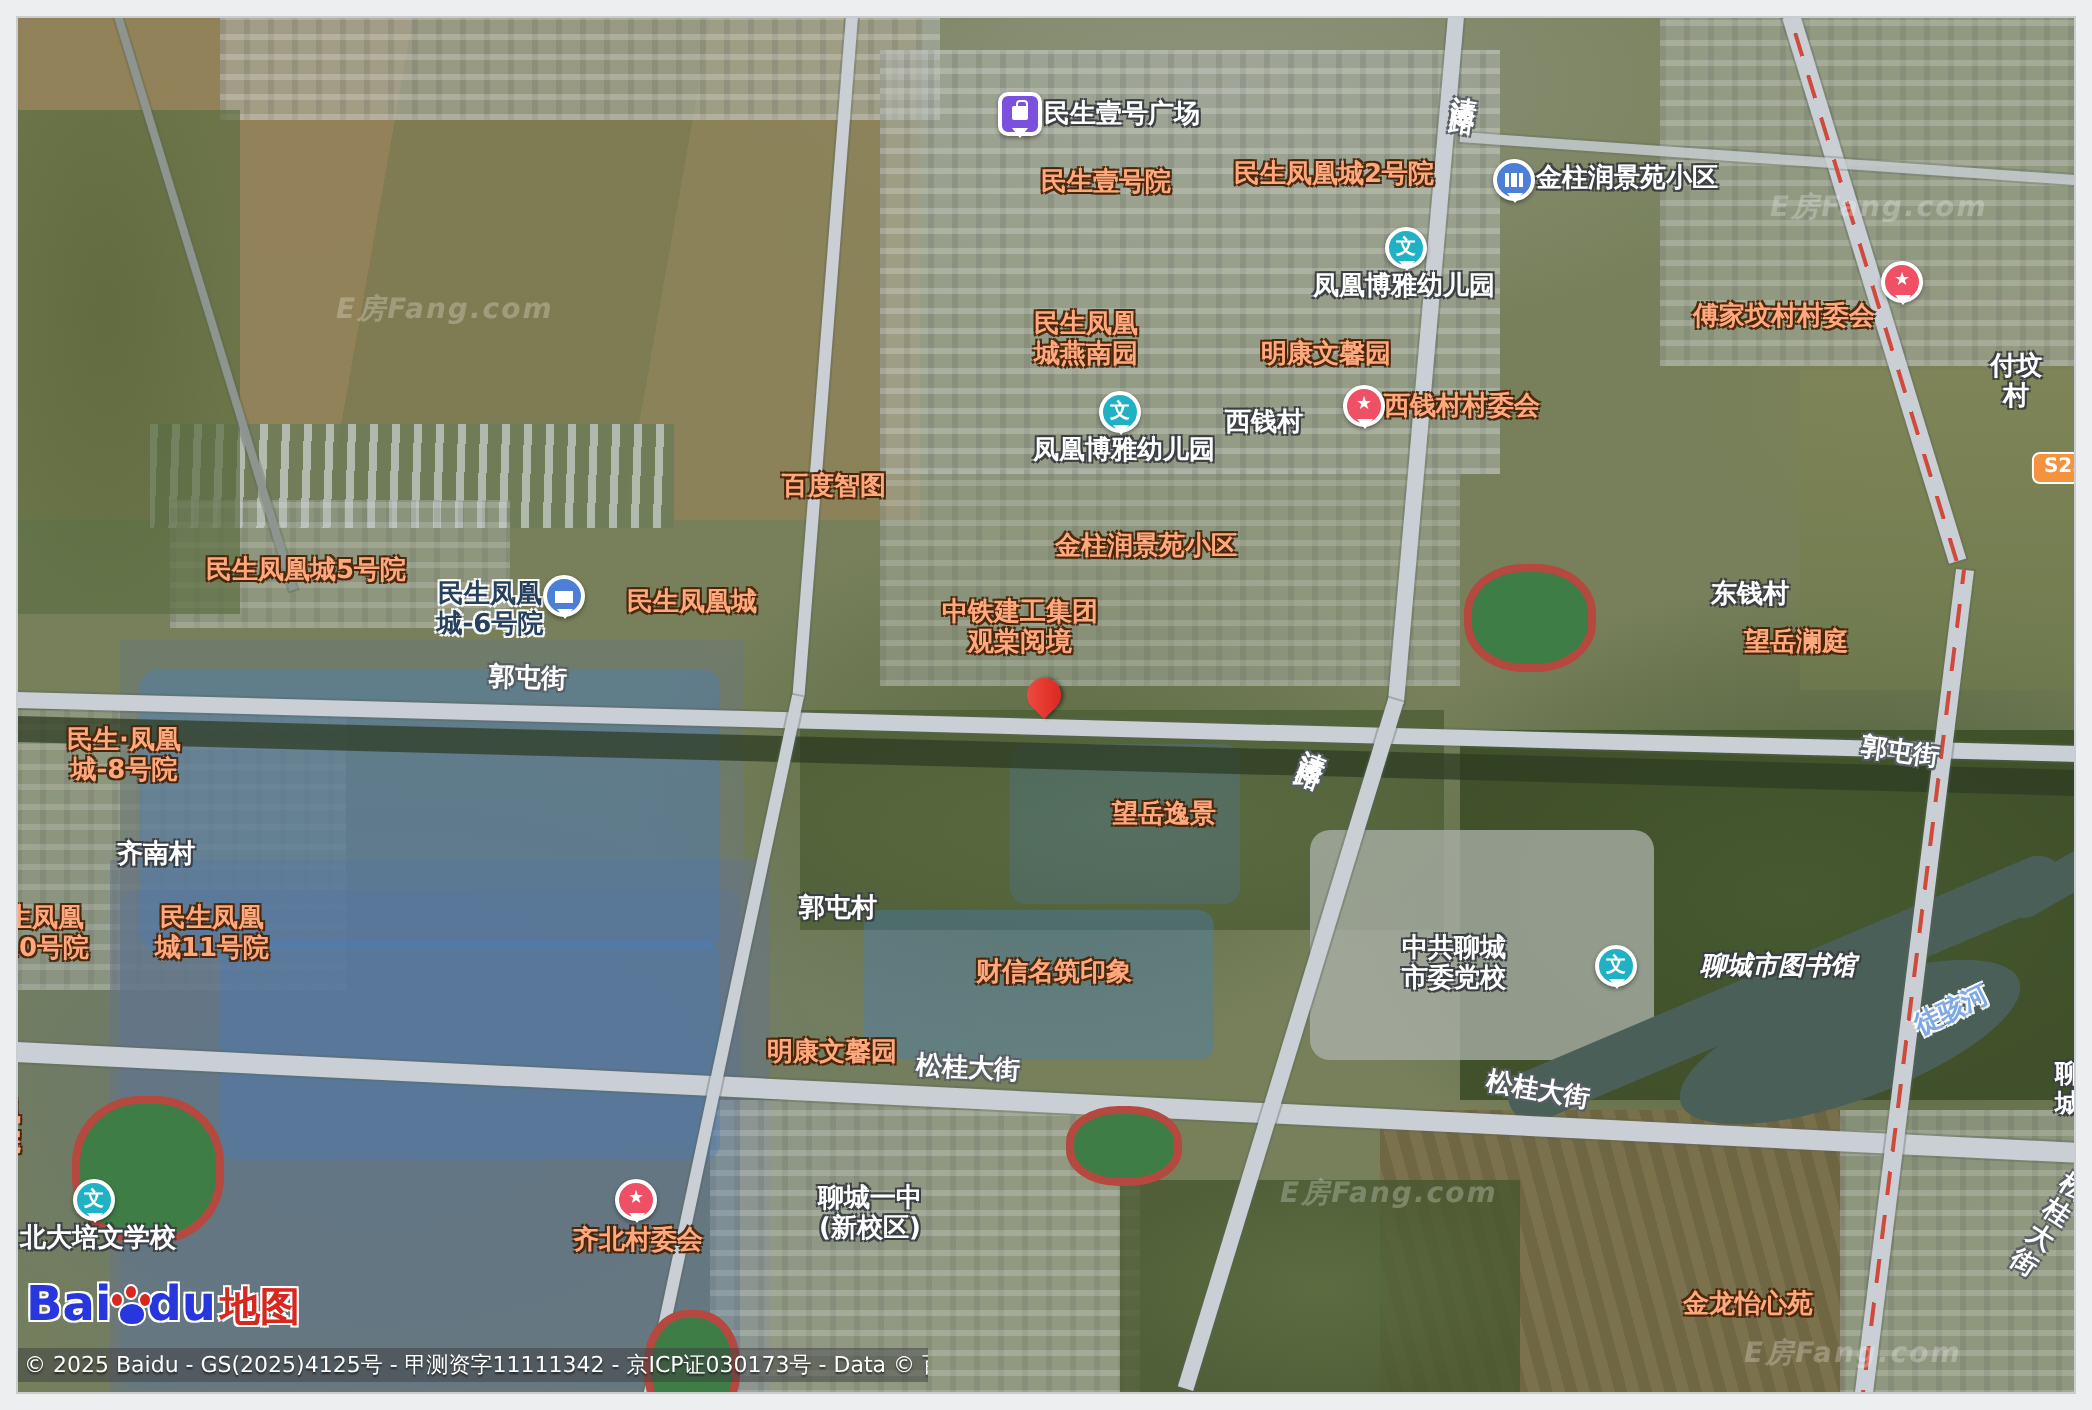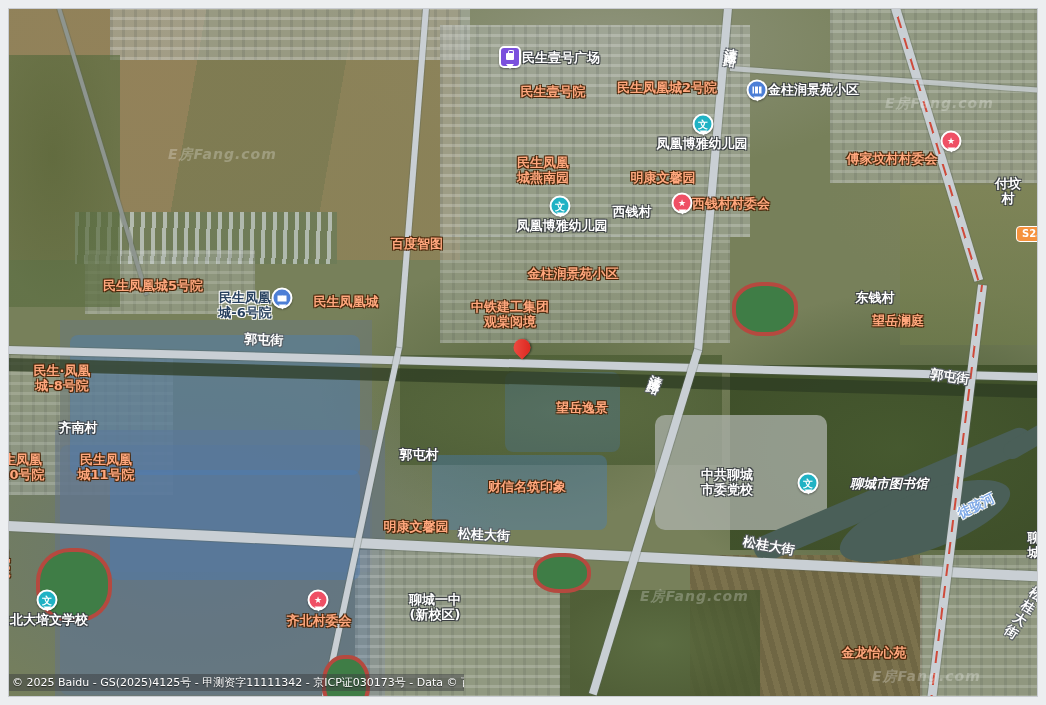--- a/index.html
+++ b/index.html
@@ -116,20 +116,31 @@
     <div class="roadv" style="left:57px;top:8px;width:4px;height:300px;background:#8e958f;transform:rotate(-17deg);"></div>
     <div class="road" style="left:730px;top:66px;width:312px;height:5px;transform:rotate(4deg);opacity:.8;"></div>
 
     <div class="track" style="left:732px;top:282px;width:58px;height:46px;"></div>
     <div class="track" style="left:36px;top:548px;width:68px;height:66px;"></div>
     <div class="track" style="left:533px;top:553px;width:50px;height:32px;"></div>
     <div class="track" style="left:322px;top:655px;width:40px;height:50px;"></div>
 
     <div class="road-badge" style="left:1011px;top:234px;">S254</div>
 
+    <div class="baidu-logo">
+      <span class="bai">Bai</span>
+      <span class="paw">
+          <i class="pad"></i>
+          <i class="toe t1"></i>
+          <i class="toe t2"></i>
+          <i class="toe t3"></i>
+        </span>
+      <span class="du">du</span>
+      <span class="ditu">地图</span>
+    </div>
 
     <div class="copyright">© 2025 Baidu - GS(2025)4125号 - 甲测资字11111342 - 京ICP证030173号 - Data © 百度智图</div>
   <div class="lbl s-white" style="left: 522px; top: 50px;">民生壹号广场</div>
       <div class="lbl s-orange" style="left: 553px; top: 84px; transform: translateX(-50%);">民生壹号院</div>
       <div class="lbl s-orange" style="left: 667px; top: 80px; transform: translateX(-50%);">民生凤凰城2号院</div>
       <div class="lbl s-white" style="left: 768px; top: 82px;">金柱润景苑小区</div>
       <div class="lbl s-white" style="left: 702px; top: 136px; transform: translateX(-50%);">凤凰博雅幼儿园</div>
       <div class="lbl s-orange" style="left: 892px; top: 151px; transform: translateX(-50%);">傅家坟村村委会</div>
       <div class="lbl s-orange" style="left: 543px; top: 155px; transform: translateX(-50%);">民生凤凰
 城燕南园</div>

